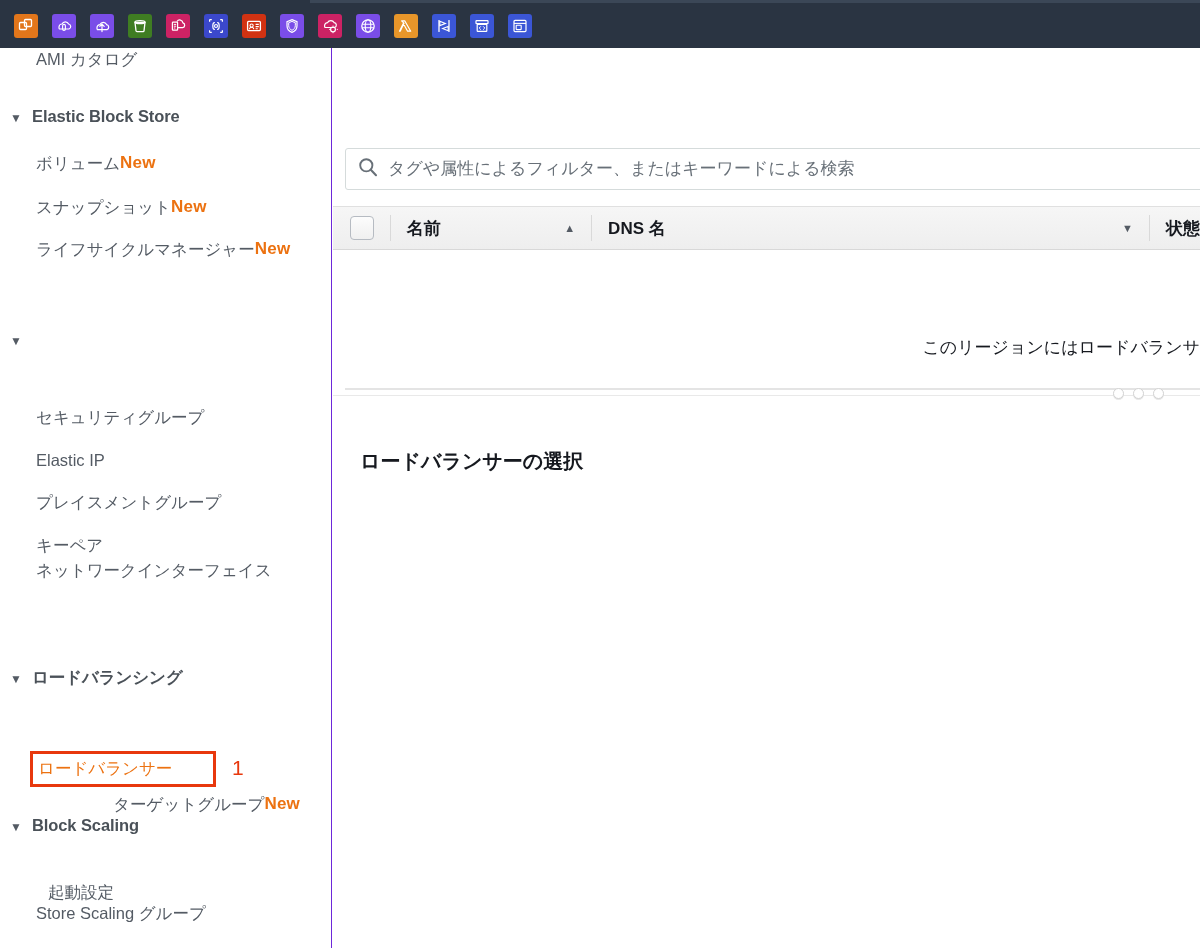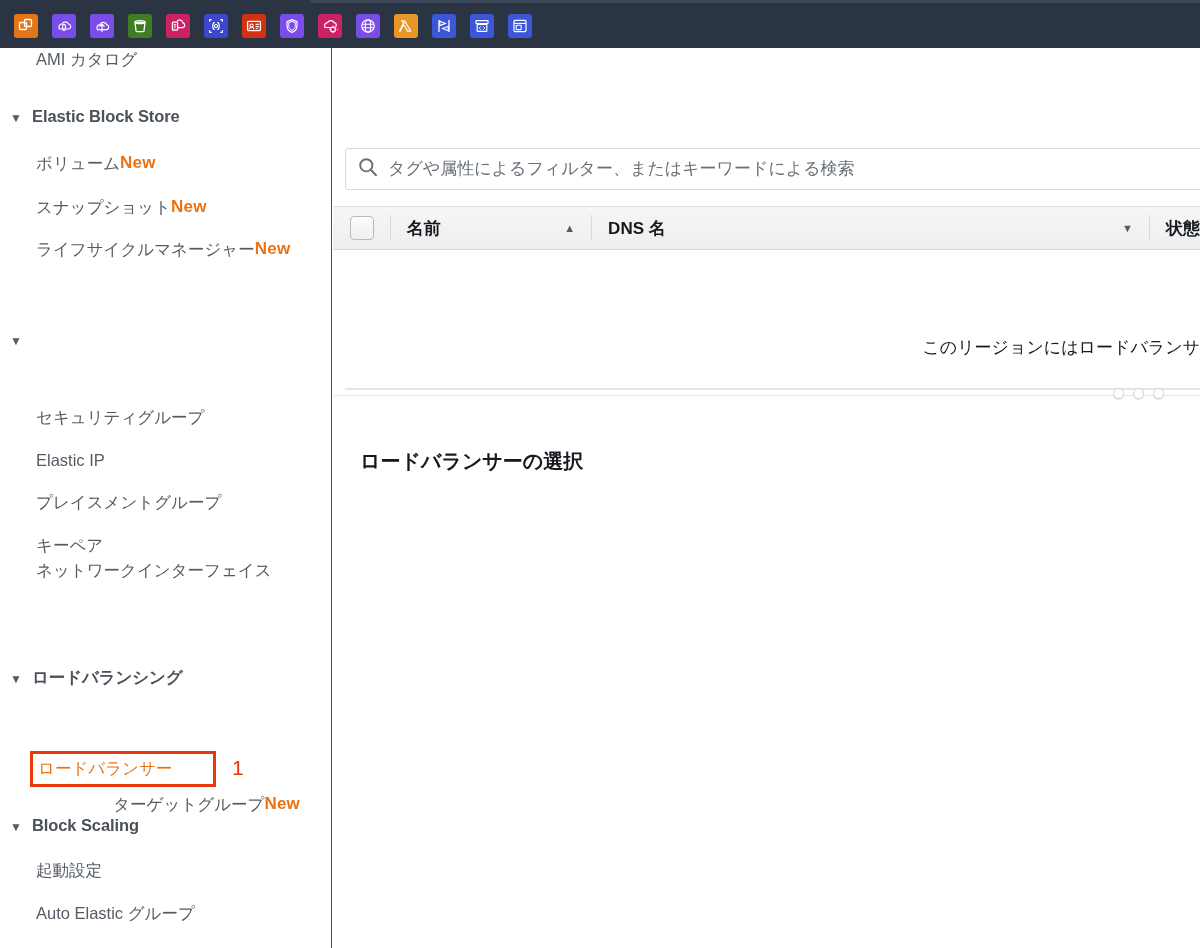--- a/index.html
+++ b/index.html
@@ -455,22 +455,22 @@
       <div class="side-row side-link" style="top: 511px;"><span>ネットワークインターフェイス</span></div>
       <div class="side-row side-group" style="top: 619px;">
         <span class="side-caret">▼</span>
         <span class="side-group-label">ロードバランシング</span>
       </div>
       <div class="side-row side-link" style="top: 745px; text-align: right;"><span>ターゲットグループ</span><span class="newbadge">New</span></div>
       <div class="side-row side-group" style="top: 767px;">
         <span class="side-caret">▼</span>
         <span class="side-group-label">Block Scaling</span>
       </div>
-      <div class="side-row side-link" style="top: 811px;"><span>起動設定</span></div>
-      <div class="side-row side-link" style="top: 854px;"><span>Auto Elastic グループ</span></div>
+      <div class="side-row side-link" style="top: 833px; margin-left: 12px;"><span>起動設定</span></div>
+      <div class="side-row side-link" style="top: 854px;"><span>Store Scaling グループ</span></div>
     </div>
 
   <div id="lb-highlight-box"></div>
   <div id="lb-highlight-text">ロードバランサー</div>
   <div class="step-num" style="left:232px; top:708px;">1</div>
 </div>
 
 <div id="main">
 
 

